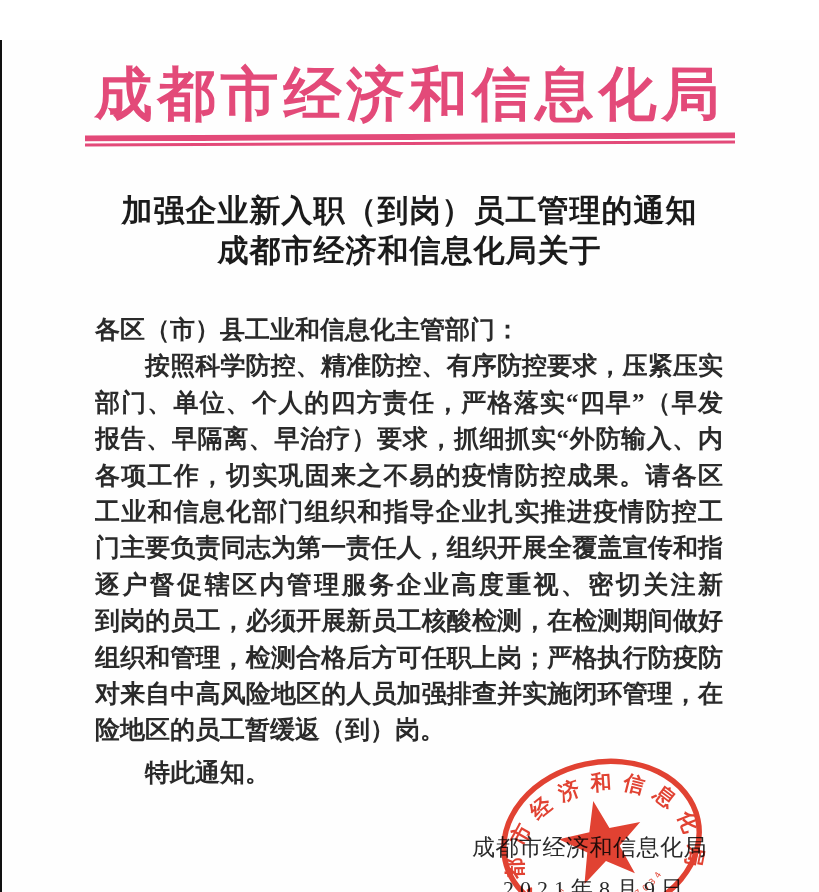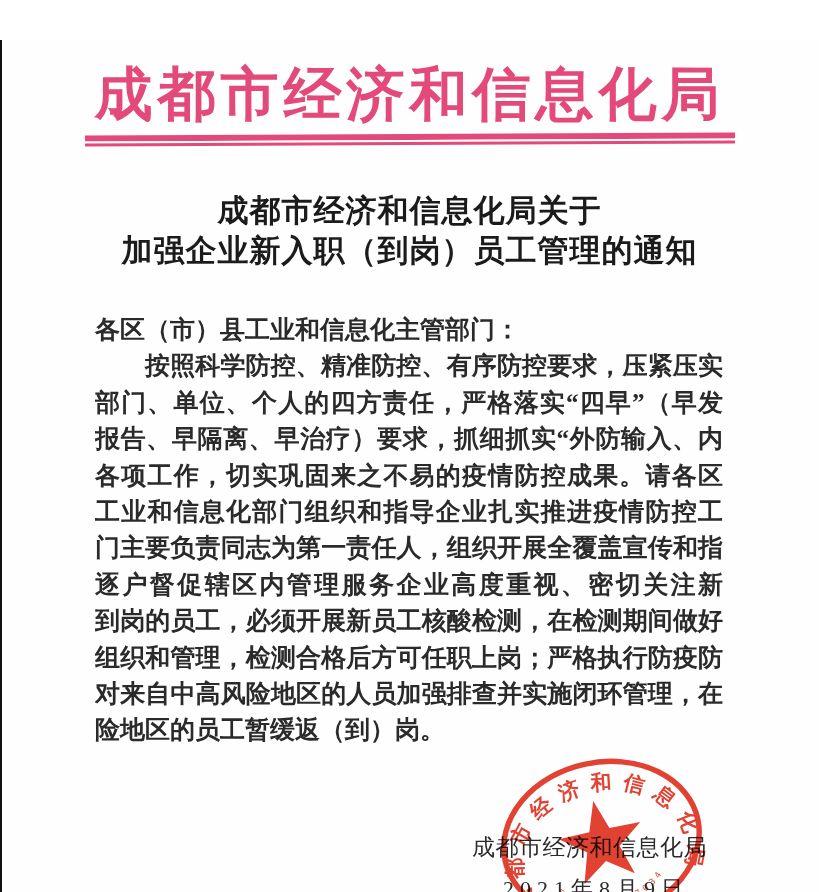--- a/index.html
+++ b/index.html
@@ -134,37 +134,38 @@
 
   <div class="agency">成都市经济和信息化局</div>
 
   <div class="rule">
     <div class="thick"></div>
     <div class="gap"></div>
     <div class="thin"></div>
   </div>
 
   <div class="doc-title">
+    <div>加强企业新入职（到岗）员工管理的通知</div>
     <div>成都市经济和信息化局关于</div>
-    <div>加强企业新入职（到岗）员工管理的通知</div>
   </div>
 
   <div class="content">
     <div class="line">各区（市）县工业和信息化主管部门：</div>
     <div class="jline indent">按照科学防控、精准防控、有序防控要求，压紧压实属地、</div>
     <div class="jline">部门、单位、个人的四方责任，严格落实“四早”（早发现、早</div>
     <div class="jline">报告、早隔离、早治疗）要求，抓细抓实“外防输入、内防反弹”</div>
     <div class="jline">各项工作，切实巩固来之不易的疫情防控成果。请各区（市）县</div>
     <div class="jline">工业和信息化部门组织和指导企业扎实推进疫情防控工作，以部</div>
     <div class="jline">门主要负责同志为第一责任人，组织开展全覆盖宣传和指导工作，</div>
     <div class="jline">逐户督促辖区内管理服务企业高度重视、密切关注新（拟）入职</div>
     <div class="jline">到岗的员工，必须开展新员工核酸检测，在检测期间做好人员的</div>
     <div class="jline">组织和管理，检测合格后方可任职上岗；严格执行防疫防控要求，</div>
     <div class="jline">对来自中高风险地区的人员加强排查并实施闭环管理，在中高风</div>
     <div class="jline lastline">险地区的员工暂缓返（到）岗。</div>
+    <div class="line closing">特此通知。</div>
   </div>
 
   <div class="signature">成都市经济和信息化局</div>
 
   <div class="date">2021年8月9日</div>
 
   <div class="seal">
     <svg viewBox="0 0 210 168" xmlns="http://www.w3.org/2000/svg">
       <defs>
         <path id="sealArcTop" d="M 33.8 135 A 84 66 0 1 1 176.2 135" fill="none"></path>

